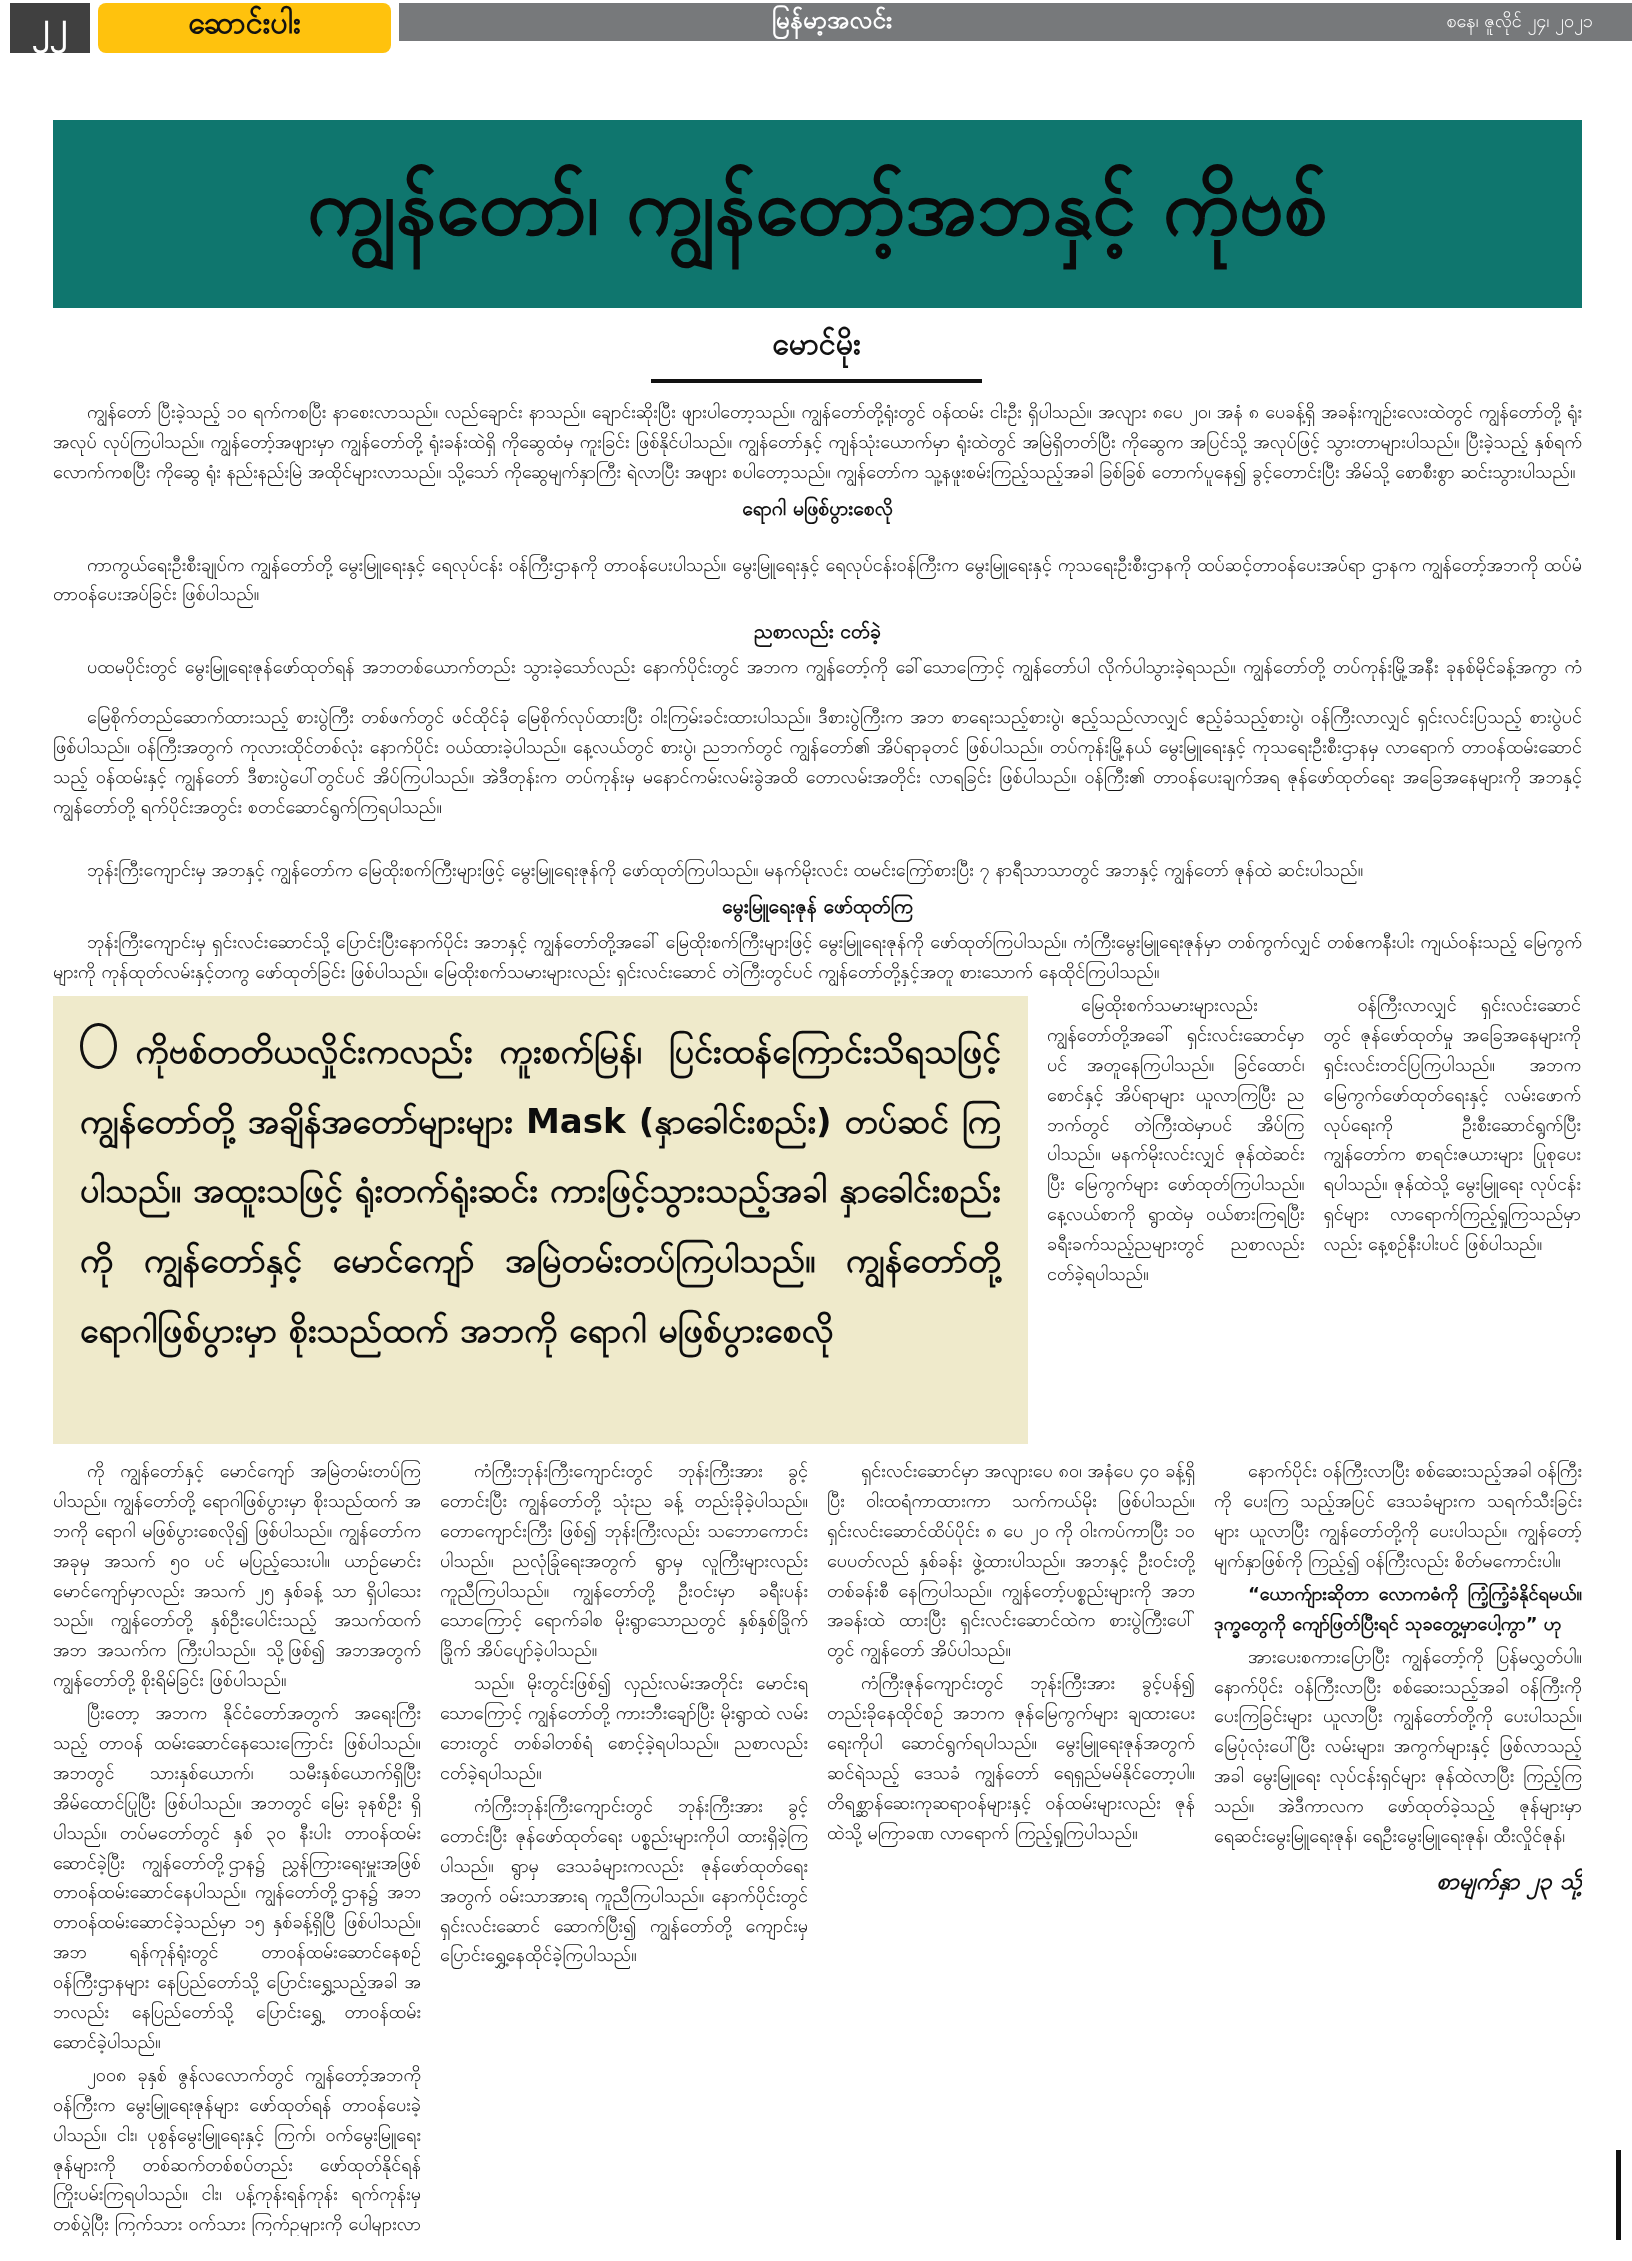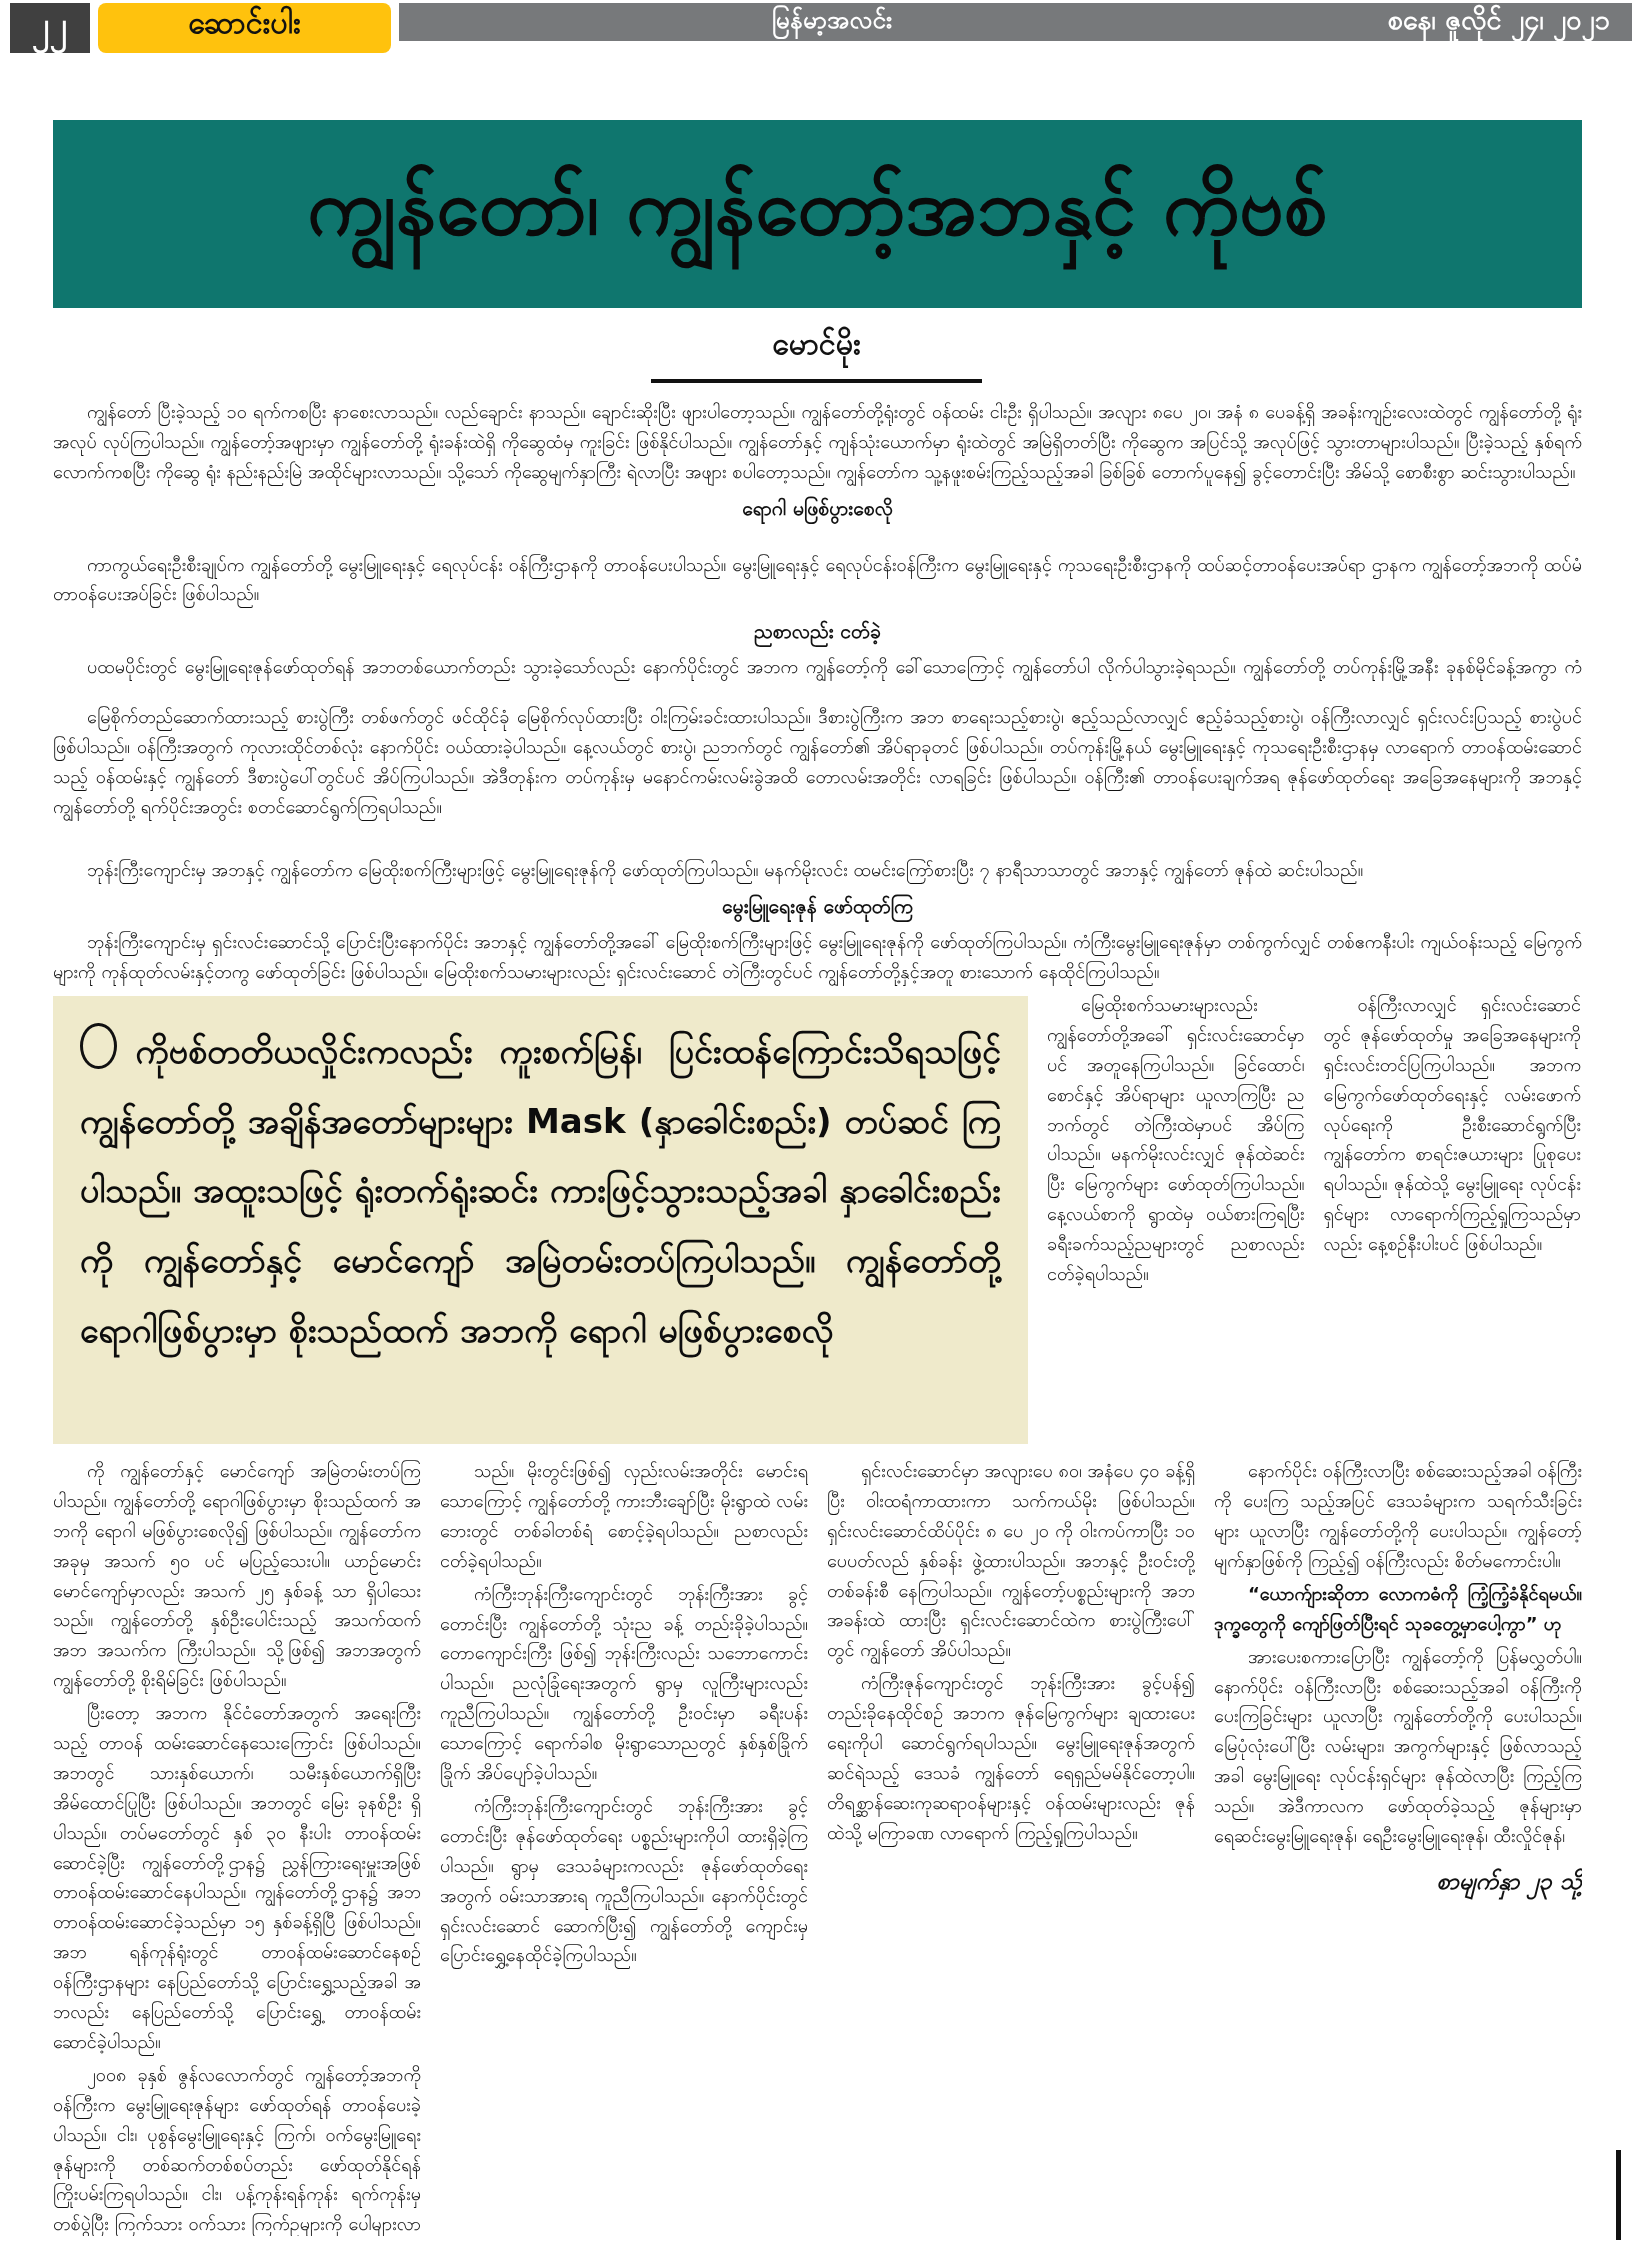--- a/index.html
+++ b/index.html
@@ -7,21 +7,21 @@
         font-family:"DejaVu Sans","Liberation Sans",sans-serif;color:#121212;overflow:hidden;}
 
   
   .page-num{position:absolute;left:9.5px;top:3.2px;width:80px;height:50px;background:#404040;
             color:#fff;font-size:36px;font-weight:bold;display:flex;align-items:center;justify-content:center;}
   .section-box{position:absolute;left:98px;top:3.2px;width:293px;height:50px;background:#ffc20d;
             display:flex;align-items:flex-start;justify-content:center;font-size:30.5px;font-weight:bold;color:#121212;border-radius:8px;}
   .top-strip{position:absolute;left:399px;top:3.2px;width:1234px;height:38px;background:#77797b;
             color:#fff;display:flex;align-items:center;}
   .brand{margin-left:373px;font-size:24px;font-weight:bold;letter-spacing:0.5px;}
-  .date{margin-left:auto;margin-right:23px;font-size:27px;font-weight:bold;}
+  .date{margin-left:auto;margin-right:40px;font-size:18px;font-weight:normal;}
 
   
   .banner{position:absolute;left:53px;top:120px;width:1529px;height:188px;background:#0f766e;
           display:flex;align-items:center;justify-content:center;}
   .title{font-size:78px;font-weight:800;color:#0a0a0a;white-space:nowrap;}
   .byline-wrap{position:absolute;left:0;top:324px;width:1633px;text-align:center;}
   .byline{font-size:30.5px;font-weight:bold;}
   .byline-rule{width:331px;height:4.7px;background:#111;margin:9.5px auto 0;}
 
   
@@ -102,22 +102,22 @@
       </div>
   </div>
 
   <div id="bottom-cols" class="cols">
     <div class="col">
         <p class="article-p">ကို ကျွန်တော်နှင့် မောင်ကျော် အမြဲတမ်းတပ်ကြပါသည်။ ကျွန်တော်တို့ ရောဂါဖြစ်ပွားမှာ စိုးသည်ထက် အဘကို ရောဂါ မဖြစ်ပွားစေလို၍ ဖြစ်ပါသည်။ ကျွန်တော်က အခုမှ အသက် ၅၀ ပင် မပြည့်သေးပါ။ ယာဉ်မောင်း မောင်ကျော်မှာလည်း အသက် ၂၅ နှစ်ခန့် သာ ရှိပါသေးသည်။ ကျွန်တော်တို့ နှစ်ဦးပေါင်းသည့် အသက်ထက် အဘ အသက်က ကြီးပါသည်။ သို့ဖြစ်၍ အဘအတွက် ကျွန်တော်တို့ စိုးရိမ်ခြင်း ဖြစ်ပါသည်။</p>
         <p class="article-p">ပြီးတော့ အဘက နိုင်ငံတော်အတွက် အရေးကြီးသည့် တာဝန် ထမ်းဆောင်နေသေးကြောင်း ဖြစ်ပါသည်။ အဘတွင် သားနှစ်ယောက်၊ သမီးနှစ်ယောက်ရှိပြီး အိမ်ထောင်ပြုပြီး ဖြစ်ပါသည်။ အဘတွင် မြေး ခုနစ်ဦး ရှိပါသည်။ တပ်မတော်တွင် နှစ် ၃၀ နီးပါး တာဝန်ထမ်းဆောင်ခဲ့ပြီး ကျွန်တော်တို့ဌာန၌ ညွှန်ကြားရေးမှူးအဖြစ် တာဝန်ထမ်းဆောင်နေပါသည်။ ကျွန်တော်တို့ဌာန၌ အဘ တာဝန်ထမ်းဆောင်ခဲ့သည်မှာ ၁၅ နှစ်ခန့်ရှိပြီ ဖြစ်ပါသည်။ အဘ ရန်ကုန်ရုံးတွင် တာဝန်ထမ်းဆောင်နေစဉ် ဝန်ကြီးဌာနများ နေပြည်တော်သို့ ပြောင်းရွှေ့သည့်အခါ အဘလည်း နေပြည်တော်သို့ ပြောင်းရွှေ့ တာဝန်ထမ်းဆောင်ခဲ့ပါသည်။</p>
         <p class="article-p">၂၀ဝ၈ ခုနှစ် ဇွန်လလောက်တွင် ကျွန်တော့်အဘကို ဝန်ကြီးက မွေးမြူရေးဇုန်များ ဖော်ထုတ်ရန် တာဝန်ပေးခဲ့ပါသည်။ ငါး၊ ပုစွန်မွေးမြူရေးနှင့် ကြက်၊ ဝက်မွေးမြူရေးဇုန်များကို တစ်ဆက်တစ်စပ်တည်း ဖော်ထုတ်နိုင်ရန် ကြိုးပမ်းကြရပါသည်။ ငါး၊ ပန့်ကုန်းရန်ကုန်း ရက်ကုန်းမှတစ်ပွဲပြီး ကြက်သား ဝက်သား ကြက်ဥများကို ပေါများလာစေရန် ဆောင်ရွက်ခဲ့ကြပါသည်။</p>
       </div>
     <div class="col">
+        <p class="article-p">ကံကြီးဘုန်းကြီးကျောင်းတွင် ဘုန်းကြီးအား ခွင့်တောင်းပြီး ကျွန်တော်တို့ သုံးည ခန့် တည်းခိုခဲ့ပါသည်။ တောကျောင်းကြီး ဖြစ်၍ ဘုန်းကြီးလည်း သဘောကောင်းပါသည်။ ညလုံခြုံရေးအတွက် ရွာမှ လူကြီးများလည်း ကူညီကြပါသည်။ ကျွန်တော်တို့ ဦးဝင်းမှာ ခရီးပန်းသောကြောင့် ရောက်ခါစ မိုးရွာသောညတွင် နှစ်နှစ်ခြိုက်ခြိုက် အိပ်ပျော်ခဲ့ပါသည်။</p>
         <p class="article-p">သည်။ မိုးတွင်းဖြစ်၍ လှည်းလမ်းအတိုင်း မောင်းရသောကြောင့် ကျွန်တော်တို့ ကားဘီးချော်ပြီး မိုးရွာထဲ လမ်းဘေးတွင် တစ်ခါတစ်ရံ စောင့်ခဲ့ရပါသည်။ ညစာလည်း ငတ်ခဲ့ရပါသည်။</p>
-        <p class="article-p">ကံကြီးဘုန်းကြီးကျောင်းတွင် ဘုန်းကြီးအား ခွင့်တောင်းပြီး ကျွန်တော်တို့ သုံးည ခန့် တည်းခိုခဲ့ပါသည်။ တောကျောင်းကြီး ဖြစ်၍ ဘုန်းကြီးလည်း သဘောကောင်းပါသည်။ ညလုံခြုံရေးအတွက် ရွာမှ လူကြီးများလည်း ကူညီကြပါသည်။ ကျွန်တော်တို့ ဦးဝင်းမှာ ခရီးပန်းသောကြောင့် ရောက်ခါစ မိုးရွာသောညတွင် နှစ်နှစ်ခြိုက်ခြိုက် အိပ်ပျော်ခဲ့ပါသည်။</p>
         <p class="article-p">ကံကြီးဘုန်းကြီးကျောင်းတွင် ဘုန်းကြီးအား ခွင့်တောင်းပြီး ဇုန်ဖော်ထုတ်ရေး ပစ္စည်းများကိုပါ ထားရှိခဲ့ကြပါသည်။ ရွာမှ ဒေသခံများကလည်း ဇုန်ဖော်ထုတ်ရေးအတွက် ဝမ်းသာအားရ ကူညီကြပါသည်။ နောက်ပိုင်းတွင် ရှင်းလင်းဆောင် ဆောက်ပြီး၍ ကျွန်တော်တို့ ကျောင်းမှ ပြောင်းရွှေ့နေထိုင်ခဲ့ကြပါသည်။</p>
       </div>
     <div class="col">
         <p class="article-p">ရှင်းလင်းဆောင်မှာ အလျားပေ ၈၀၊ အနံပေ ၄၀ ခန့်ရှိပြီး ဝါးထရံကာထားကာ သက်ကယ်မိုး ဖြစ်ပါသည်။ ရှင်းလင်းဆောင်ထိပ်ပိုင်း ၈ ပေ ၂၀ ကို ဝါးကပ်ကာပြီး ၁၀ ပေပတ်လည် နှစ်ခန်း ဖွဲ့ထားပါသည်။ အဘနှင့် ဦးဝင်းတို့ တစ်ခန်းစီ နေကြပါသည်။ ကျွန်တော့်ပစ္စည်းများကို အဘအခန်းထဲ ထားပြီး ရှင်းလင်းဆောင်ထဲက စားပွဲကြီးပေါ်တွင် ကျွန်တော် အိပ်ပါသည်။</p>
         <p class="article-p">ကံကြီးဇုန်ကျောင်းတွင် ဘုန်းကြီးအား ခွင့်ပန်၍ တည်းခိုနေထိုင်စဉ် အဘက ဇုန်မြေကွက်များ ချထားပေးရေးကိုပါ ဆောင်ရွက်ရပါသည်။ မွေးမြူရေးဇုန်အတွက် ဆင်ရဲသည့် ဒေသခံ ကျွန်တော် ရေရှည်မမ်နိုင်တော့ပါ။ တိရစ္ဆာန်ဆေးကုဆရာဝန်များနှင့် ဝန်ထမ်းများလည်း ဇုန်ထဲသို့ မကြာခဏ လာရောက် ကြည့်ရှုကြပါသည်။</p>
       </div>
     <div class="col">
         <p class="article-p">နောက်ပိုင်း ဝန်ကြီးလာပြီး စစ်ဆေးသည့်အခါ ဝန်ကြီးကို ပေးကြ သည့်အပြင် ဒေသခံများက သရက်သီးခြင်းများ ယူလာပြီး ကျွန်တော်တို့ကို ပေးပါသည်။ ကျွန်တော့်မျက်နှာဖြစ်ကို ကြည့်၍ ဝန်ကြီးလည်း စိတ်မကောင်းပါ။</p>
         <p class="article-p bold-quote">“ယောက်ျားဆိုတာ လောကဓံကို ကြံ့ကြံ့ခံနိုင်ရမယ်။ ဒုက္ခတွေကို ကျော်ဖြတ်ပြီးရင် သုခတွေ့မှာပေါ့ကွာ” ဟု</p>
         <p class="article-p">အားပေးစကားပြောပြီး ကျွန်တော့်ကို ပြန်မလွှတ်ပါ။ နောက်ပိုင်း ဝန်ကြီးလာပြီး စစ်ဆေးသည့်အခါ ဝန်ကြီးကို ပေးကြခြင်းများ ယူလာပြီး ကျွန်တော်တို့ကို ပေးပါသည်။ မြေပုံလုံးပေါ်ပြီး လမ်းများ၊ အကွက်များနှင့် ဖြစ်လာသည့်အခါ မွေးမြူရေး လုပ်ငန်းရှင်များ ဇုန်ထဲလာပြီး ကြည့်ကြသည်။ အဲဒီကာလက ဖော်ထုတ်ခဲ့သည့် ဇုန်များမှာ ရေဆင်းမွေးမြူရေးဇုန်၊ ရေဦးမွေးမြူရေးဇုန်၊ ထီးလှိုင်ဇုန်၊</p>

